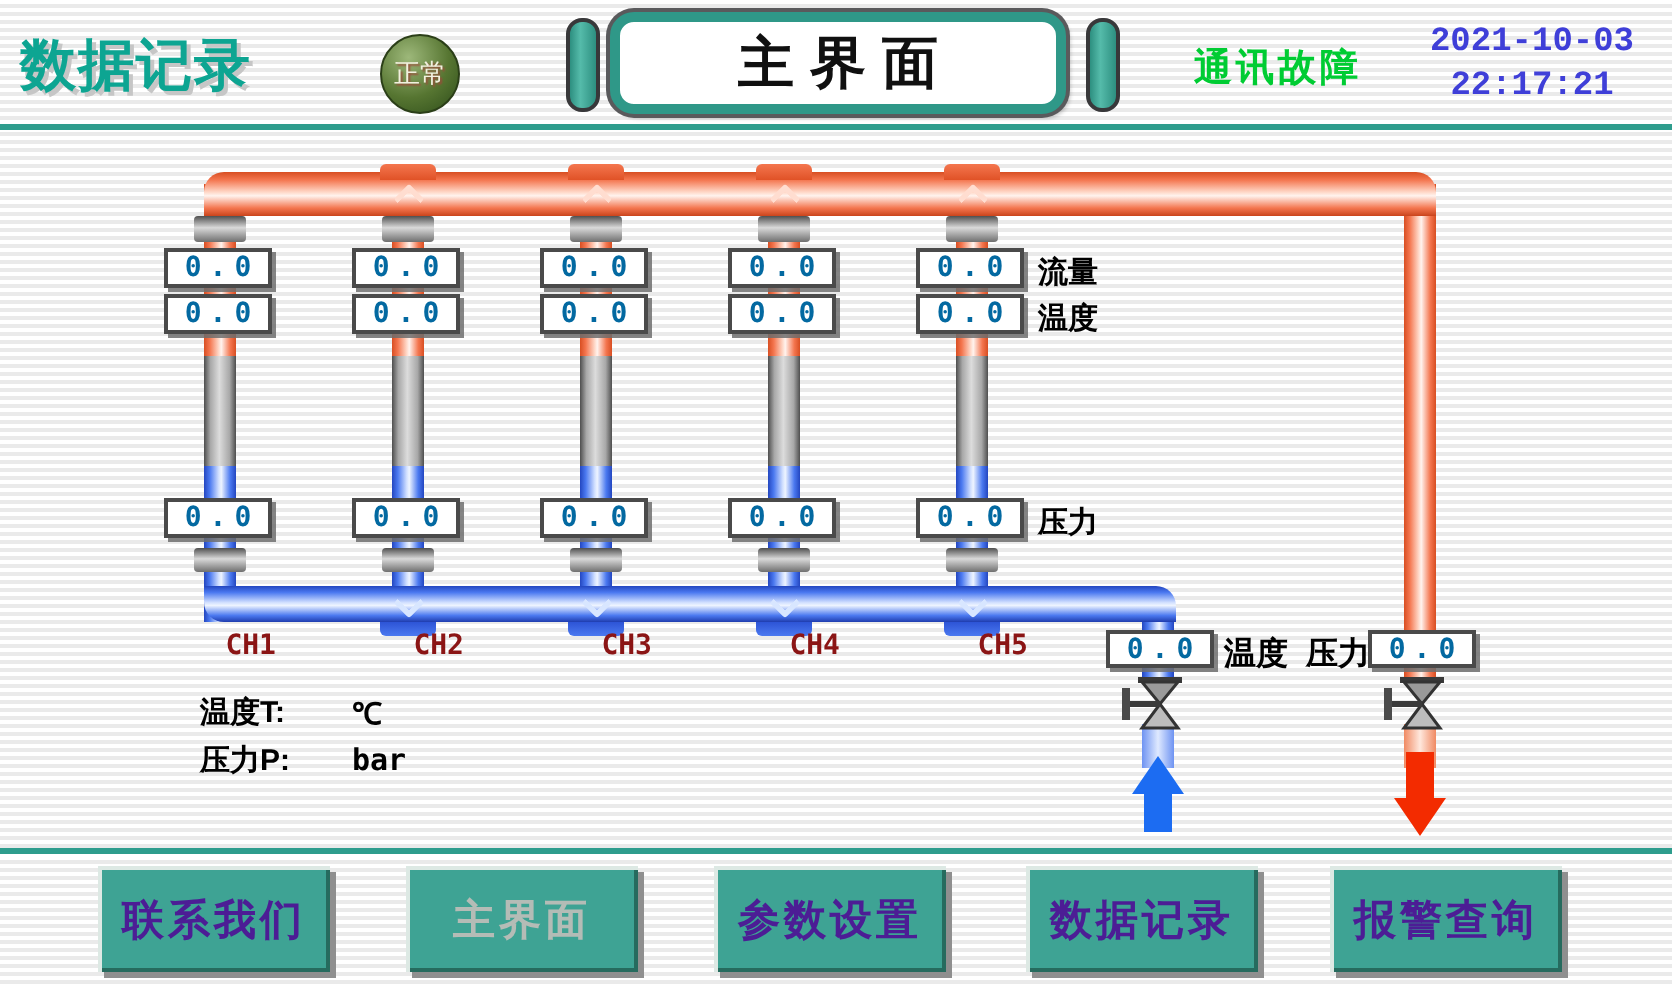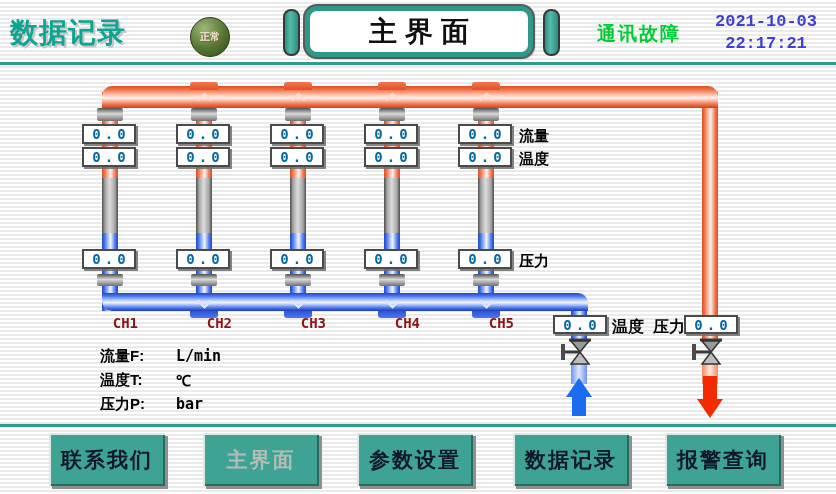--- a/index.html
+++ b/index.html
@@ -17,21 +17,21 @@
     position:absolute; left:10px; top:14px;
     font-size:28px; font-weight:bold; letter-spacing:1px;
     color:#0da592; text-shadow:2px 2px 0 #c6c6c6;
   }
   .status-ball {
     position:absolute; left:190px; top:17px; width:40px; height:40px;
     border-radius:50%;
     background:radial-gradient(circle at 35% 28%, #9db87a 0%, #567531 55%, #32511c 95%);
     border:1px solid #2b3f18;
     display:flex; align-items:center; justify-content:center;
-    color:#f2f0df; font-size:10px; font-weight:bold;
+    color:#f2f0df; font-size:13px; font-weight:normal;
     text-shadow:1px 1px 1px #9b4a3a;
   }
   .pill {
     position:absolute; top:9px; width:17px; height:47px;
     border-radius:8px; border:2px solid #38383a;
     background:linear-gradient(90deg,#2d8f80,#55bbaa 40%,#2d8f80);
   }
   .pill-left { left:283px; }
   .pill-right { left:543px; }
   .title-box {
@@ -154,21 +154,21 @@
   .legend-row { height:24px; display:flex; align-items:center; }
   .legend-label { font-size:15px; font-weight:bold; color:#000; width:62px; }
   .legend-unit  { font-family:"DejaVu Sans Mono", monospace; font-size:15px; font-weight:bold; color:#000; margin-left:14px; }
 
   
   .nav-btn {
     position:absolute; top:433px; width:116px; height:53px;
     background:#3ea394; border:none; cursor:pointer;
     box-shadow:inset 2px 2px 0 #dde9e4, inset -2px -2px 0 #266b5e, 3px 3px 0 #8f8f8f;
     font-family:"Liberation Sans", sans-serif;
-    font-size:21px; font-weight:bold; color:#0f172a; letter-spacing:2px;
+    font-size:21px; font-weight:bold; color:#4c1d95; letter-spacing:2px;
   }
   .nav-btn.disabled { color:#b4bcb6; }
 </style>
 </head>
 <body>
 
 <div class="screen">
 
   <div class="brand">数据记录</div>
   <div class="status-ball">
@@ -219,24 +219,20 @@
       <rect x="4" y="7" width="4" height="16" fill="#4a4a4a"></rect>
     </svg>
 
     <div class="arrow-part arrow-up-head"></div>
     <div class="arrow-up-shaft"></div>
     <div class="arrow-down-shaft"></div>
     <div class="arrow-part arrow-down-head"></div>
 
     <div class="legend">
       <div class="legend-row">
-        <span class="legend-label">流量F:</span>
-        <span class="legend-unit">L/min</span>
-      </div>
-      <div class="legend-row">
         <span class="legend-label">温度T:</span>
         <span class="legend-unit">℃</span>
       </div>
       <div class="legend-row">
         <span class="legend-label">压力P:</span>
         <span class="legend-unit">bar</span>
       </div>
     </div>
   <div class="channel" style="left: 82px;">
 

